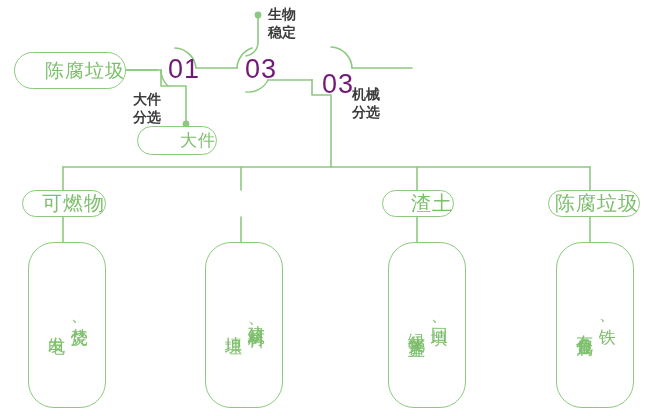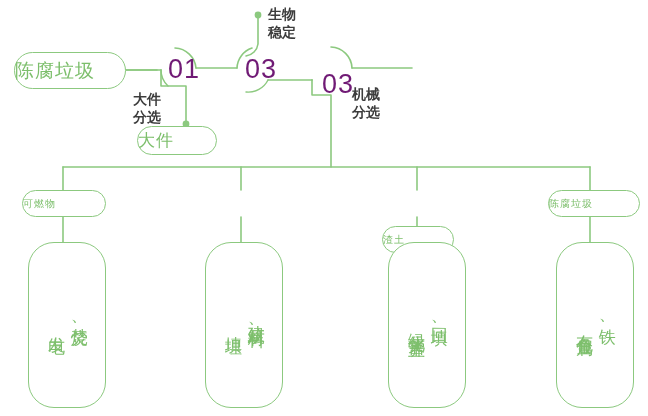--- a/index.html
+++ b/index.html
@@ -28,43 +28,43 @@
 
   
   .pill {
     position: absolute;
     box-sizing: border-box;
     border: 1.6px solid #8cc97f;
     border-radius: 999px;
     color: #7dbf6c;
     display: flex;
     align-items: center;
-    justify-content: flex-start;
+    justify-content: flex-end;
     background: #ffffff;
     letter-spacing: 1px;
     white-space: nowrap;
   }
   .pill-root {
     left: 14px;  top: 52px;
     width: 112px; height: 37px;
     font-size: 19px;
   }
   .pill-bulky {
     left: 137px; top: 126px;
     width: 80px;  height: 29px;
     font-size: 17px;
   }
   .pill-cat {
     height: 27px;
-    font-size: 10px;
+    font-size: 20px;
     top: 190px;
   }
   .pill-cat.c0 { left: 22px;  width: 84px; }
   .pill-cat.c1 { left: 196px; width: 92px; }
-  .pill-cat.c2 { left: 382px; width: 72px; margin-top: 36px; }
+  .pill-cat.c2 { left: 382px; width: 72px; }
   .pill-cat.c3 { left: 548px; width: 92px; }
 
   
   .vbox {
     position: absolute;
     box-sizing: border-box;
     border: 1.4px solid #8cc97f;
     border-radius: 26px;
     background: #ffffff;
     top: 242px;

